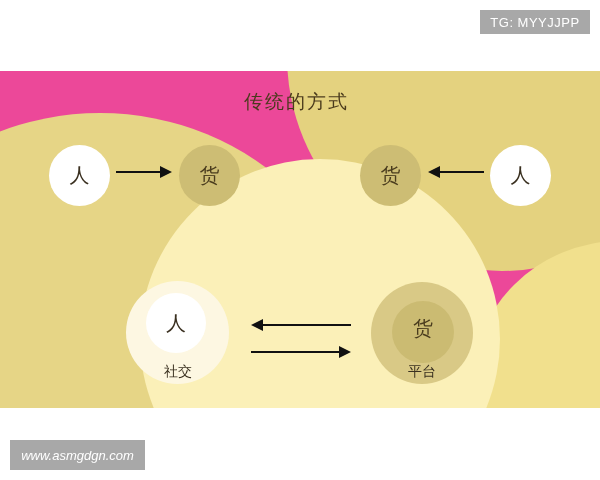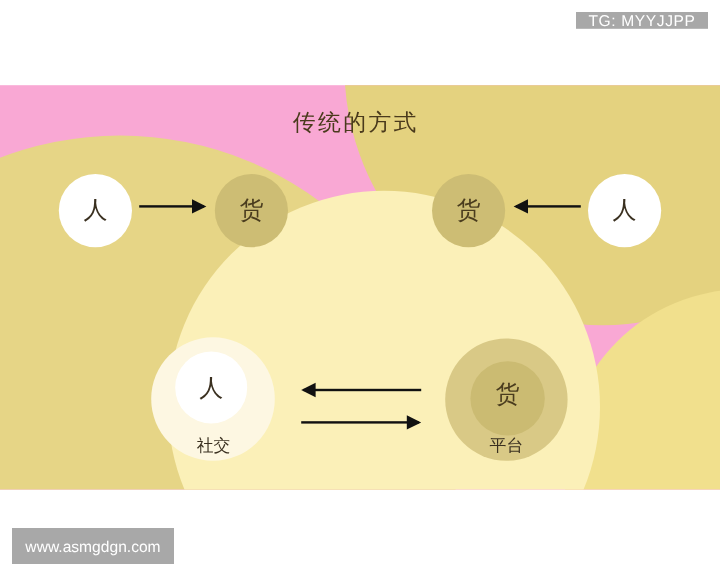--- a/index.html
+++ b/index.html
@@ -1,23 +1,23 @@
 <!DOCTYPE html>
 <html><head>
 <meta charset="utf-8">
 <style>
   html, body { margin:0; padding:0; }
   body { width:600px; height:480px; background:#ffffff; position:relative; overflow:hidden;
          font-family:"DejaVu Sans", sans-serif; }
   .tag { position:absolute; background:#a8a8a8; color:#ffffff; font-family:"Liberation Sans", sans-serif;
          font-size:13px; display:flex; align-items:center; justify-content:center; }
-  .tag-top { left:480px; top:10px; width:110px; height:14px; letter-spacing:0.5px; }
-  .tag-bottom { left:10px; top:440px; width:135px; height:30px; }
+  .tag-top { left:480px; top:10px; width:110px; height:24px; letter-spacing:0.5px; }
+  .tag-bottom { left:10px; top:440px; width:135px; height:30px;font-style:italic; }
   .panel { position:absolute; left:0; top:71px; width:600px; height:337px; overflow:hidden;
-           background:#f9a8d4; }
+           background:#ec4899; }
   .blob { position:absolute; border-radius:50%; }
   .blob-left { left:-180px; top:42px; width:560px; height:560px; background:#e6d586; }
   .blob-right { left:287px; top:-230px; width:430px; height:430px; background:#e4d27f; }
   .blob-center { left:140px; top:88px; width:360px; height:360px; background:#fbf0b8; }
   .blob-right-low { left:470px; top:170px; width:300px; height:300px; background:#f1e08d; }
   .title { position:absolute; color:#4a3a1c; font-size:19px; letter-spacing:2px; }
   .title-1 { left:244px; top:18px; }
   .title-2 { left:244px; top:155px; }
   .circle { position:absolute; border-radius:50%; display:flex; align-items:center; justify-content:center;
             color:#3a3020; font-size:20px; }

